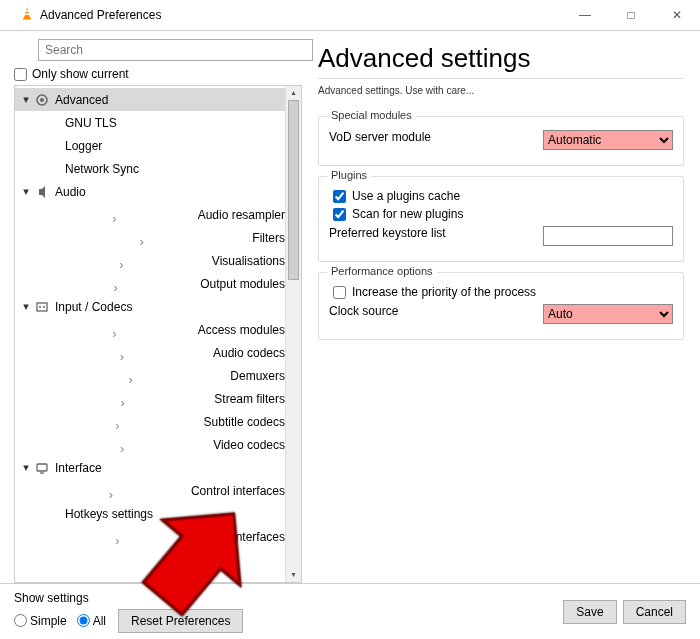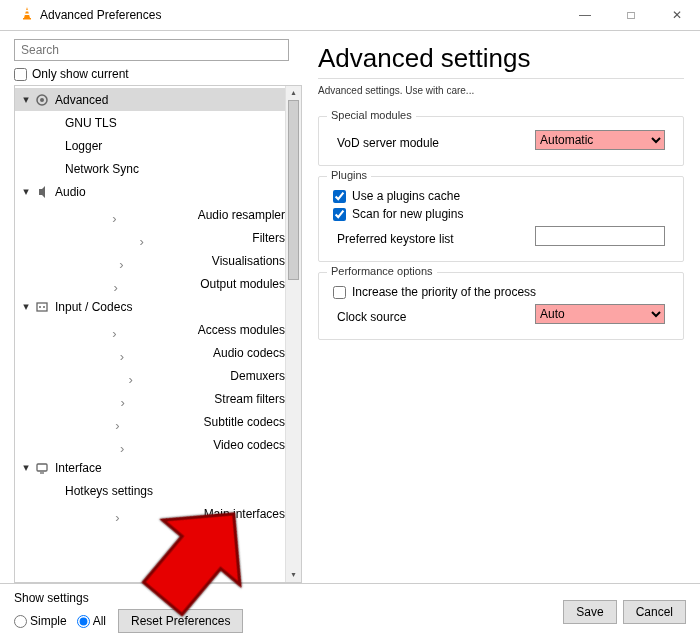--- a/index.html
+++ b/index.html
@@ -4,21 +4,21 @@
 <style>
   * { box-sizing: border-box; font-family: "Segoe UI", Tahoma, sans-serif; }
   body { margin: 0; background: #fff; width: 700px; height: 639px; overflow: hidden; position: relative; }
   .titlebar { height: 30px; display: flex; align-items: center; padding-left: 20px; border-bottom: 0; }
   .titlebar .cone { margin-right: 6px; }
   .titlebar .title { font-size: 12px; color: #000; }
   .win-controls { margin-left: auto; display: flex; }
   .win-btn { width: 46px; height: 30px; display: flex; align-items: center; justify-content: center; color: #555; font-size: 12px; }
   .content { display: flex; height: 553px; border-top: 1px solid #ccc; }
   .left { width: 310px; border-right: 0; padding: 8px 8px 0 14px; display: flex; flex-direction: column; }
-  .search { width: 275px; height: 22px; border: 1px solid #aaa; padding: 2px 6px; font-size: 12px; color: #888; background: #fff; }
+  .search { width: 275px; height: 22px; border: 1px solid #aaa; padding: 2px 6px; font-size: 12px; color: #888; background: #fff; margin-left: 24px; }
   .only-row { display: flex; align-items: center; margin: 6px 0 4px 0; font-size: 12px; }
   .only-row input { margin: 0 5px 0 0; width: 13px; height: 13px; }
   .tree-wrap { position: relative; flex: 1; border: 1px solid #ccc; background: #fff; display: flex; }
   .tree { flex: 1; overflow: hidden; font-size: 12px; color: #000; padding-top: 2px; }
   .tree-scroll { width: 16px; background: #f0f0f0; border-left: 1px solid #e0e0e0; position: relative; display:flex; flex-direction:column; align-items:center;}
   .tree-scroll .up, .tree-scroll .down { font-size:8px; color:#555; height:14px; line-height:14px;}
   .tree-scroll .thumb { position:absolute; top:14px; left:2px; right:2px; height:180px; background:#cfcfcf; border:1px solid #aaa;}
   .row { display: flex; align-items: center; height: 23px; padding-left: 4px; }
   .row.sel { background: #d9d9d9; }
   .arr { width: 14px; text-align: center; color: #555; font-size: 10px; }
@@ -27,30 +27,30 @@
   .arr.none::before { content: ""; }
   .ic { width: 18px; height: 18px; margin-right: 4px; display:flex; align-items:center; justify-content:center; color:#555;}
   .row .lbl { white-space: nowrap; }
   .ind1 { padding-left: 24px; }
   .ind2 { padding-left: 36px; }
   .right { flex: 1; padding: 8px 16px 0 8px; }
   .right h1 { font-size: 26px; font-weight: 400; margin: 4px 0 4px 0; }
   .right .sub { font-size: 10px; color: #333; margin-bottom: 20px; border-top:1px solid #ddd; padding-top:6px;}
   .group { border: 1px solid #ddd; border-radius: 2px; padding: 8px 10px 10px 10px; margin-bottom: 10px; position: relative; font-size:12px;}
   .group .legend { position: absolute; top: -8px; left: 8px; background: #fff; padding: 0 4px; font-size: 11px; color: #333; }
-  .frow { display: flex; align-items: flex-end; margin: 5px 8px; }
+  .frow { display: flex; align-items: flex-start; margin: 5px 0; }
   .frow .flab { flex:1; }
   .frow select, .frow input[type=text] { width: 130px; height: 20px; font-size: 12px; border:1px solid #888; background:#fca5a5;}
   .frow input[type=text].white { background:#fff; border:1px solid #888;}
   .cbrow { display:flex; align-items:center; margin:4px 0; font-size:12px; padding-left:4px;}
   .cbrow input { margin:0 6px 0 0; width:13px; height:13px;}
   .footer { height: 56px; border-top: 1px solid #ccc; display: flex; align-items: center; padding: 0 14px; font-size: 12px; }
   .footer .showlbl { margin-right: 0; }
   .footer .radios { display:flex; align-items:center; gap:4px; margin-left:0;}
-  .footer .radios label { display:flex; align-items:flex-end; margin-right:6px;}
+  .footer .radios label { display:flex; align-items:center; margin-right:6px;}
   .footer .radios input { margin:0 3px 0 0;}
   .footer .btn { height: 24px; padding: 0 12px; border: 1px solid #adadad; background: #e1e1e1; font-size: 12px; margin-left: 6px; }
   .footer .btn.reset { background:#e1e1e1; }
   .footer-left { display:flex; flex-direction:column; gap:4px;}
   .footer-left .bot { display:flex; align-items:center;}
   .footer .spacer { flex:1; }
   
   .red-arrow { position:absolute; left:120px; top:490px; pointer-events:none; }
   .check { accent-color: #0066cc; }
 </style>
@@ -168,20 +168,24 @@
         <div class="row">
             <span class="arr down"></span>
             <span class="ic">
               <svg width="14" height="14" viewBox="0 0 14 14">
                 <rect x="2" y="3" width="10" height="7" rx="1" fill="none" stroke="#666" stroke-width="1.3"></rect>
                 <line x1="5" y1="12" x2="9" y2="12" stroke="#666" stroke-width="1.3"></line>
               </svg>
             </span>
             <span class="lbl">Interface</span>
           </div>
+        <div class="row ind1">
+            <span class="arr right"></span>
+            <span class="lbl">Control interfaces</span>
+          </div>
         <div class="row ind2">
             <span class="arr none"></span>
             <span class="lbl">Hotkeys settings</span>
           </div>
         <div class="row ind1">
             <span class="arr right"></span>
             <span class="lbl">Main interfaces</span>
           </div>
       </div>
       <div class="tree-scroll">

